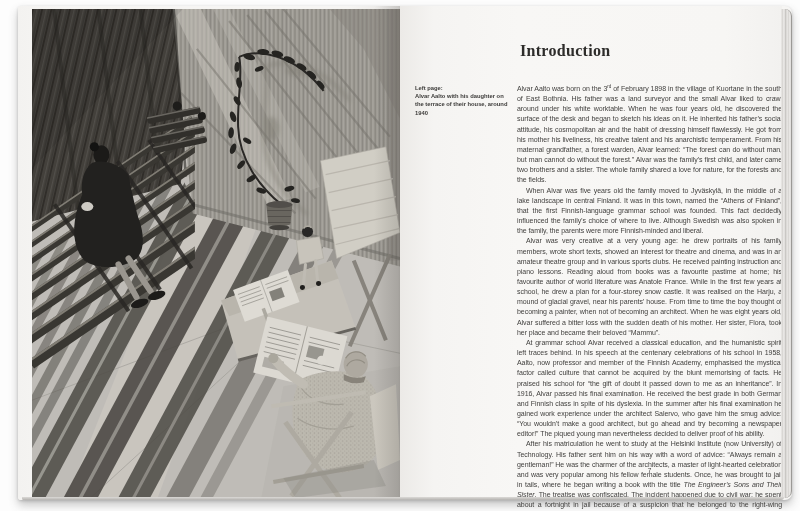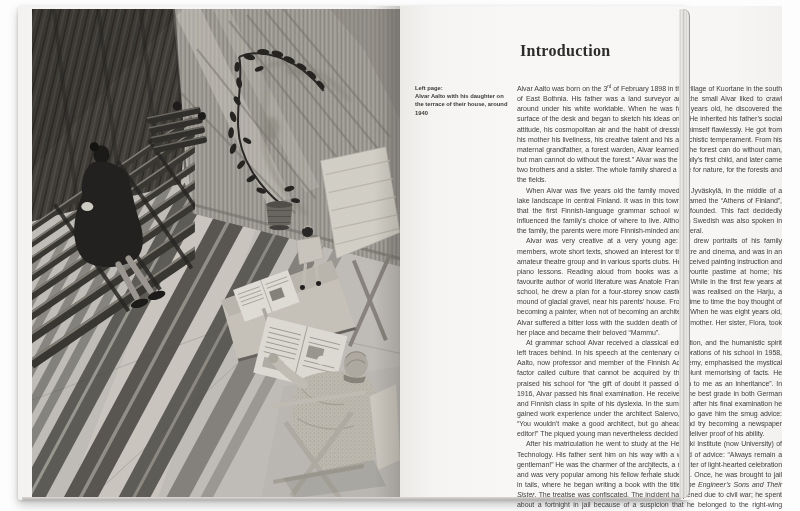--- a/index.html
+++ b/index.html
@@ -1,18 +1,18 @@
 <!DOCTYPE html>
 <html><head>
 <meta charset="utf-8">
 <style>
   html,body{margin:0;padding:0;background:#ffffff;}
   .stage{position:relative;width:800px;height:511px;background:#fdfdfd;overflow:hidden;
          font-family:"Liberation Sans",sans-serif;}
-  .book{position:absolute;left:18px;top:6px;width:672px;height:494px;
+  .book{position:absolute;left:18px;top:6px;width:774px;height:494px;
         border-radius:3px 7px 7px 3px;
         box-shadow:0 5px 10px rgba(70,70,70,.30),0 1px 3px rgba(0,0,0,.18);
         background:#f6f5f3;}
   .page-left{position:absolute;left:0;top:0;width:382px;height:494px;
         background:linear-gradient(90deg,#f3f2f0 0,#f6f5f3 40px,#f6f5f3 330px,#e7e5e2 100%);
         border-radius:3px 0 0 3px;overflow:hidden;}
   .photo{position:absolute;left:14px;top:3px;width:368px;height:489px;overflow:hidden;background:#c9c6c0;}
   .photo svg{display:block;width:100%;height:100%;}
   .gutter{position:absolute;left:356px;top:0;width:60px;height:494px;pointer-events:none;
         background:linear-gradient(90deg,rgba(0,0,0,0) 0,rgba(30,28,25,.14) 40%,rgba(30,28,25,.26) 50%,rgba(60,58,55,.10) 62%,rgba(255,255,255,0) 100%);}

